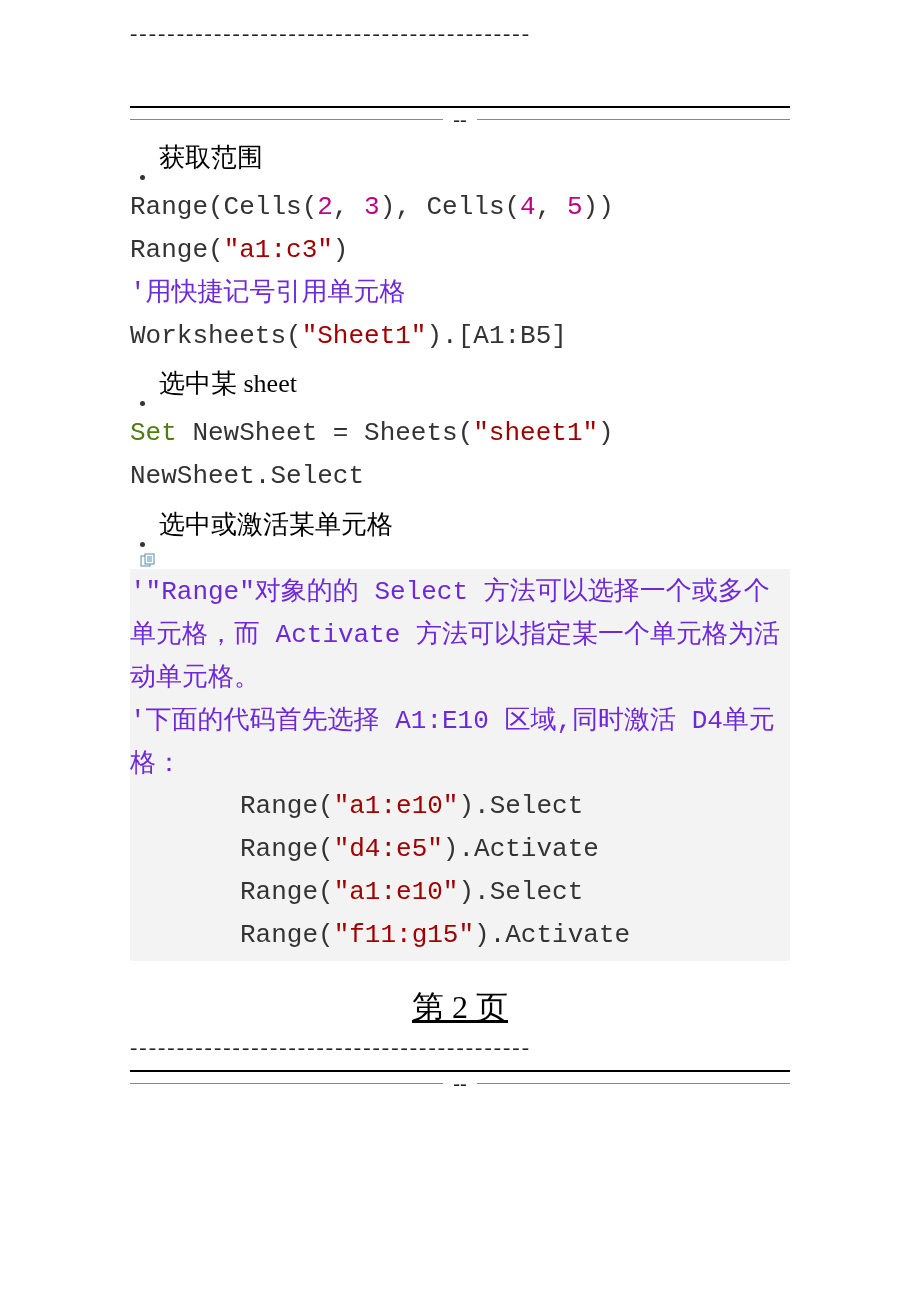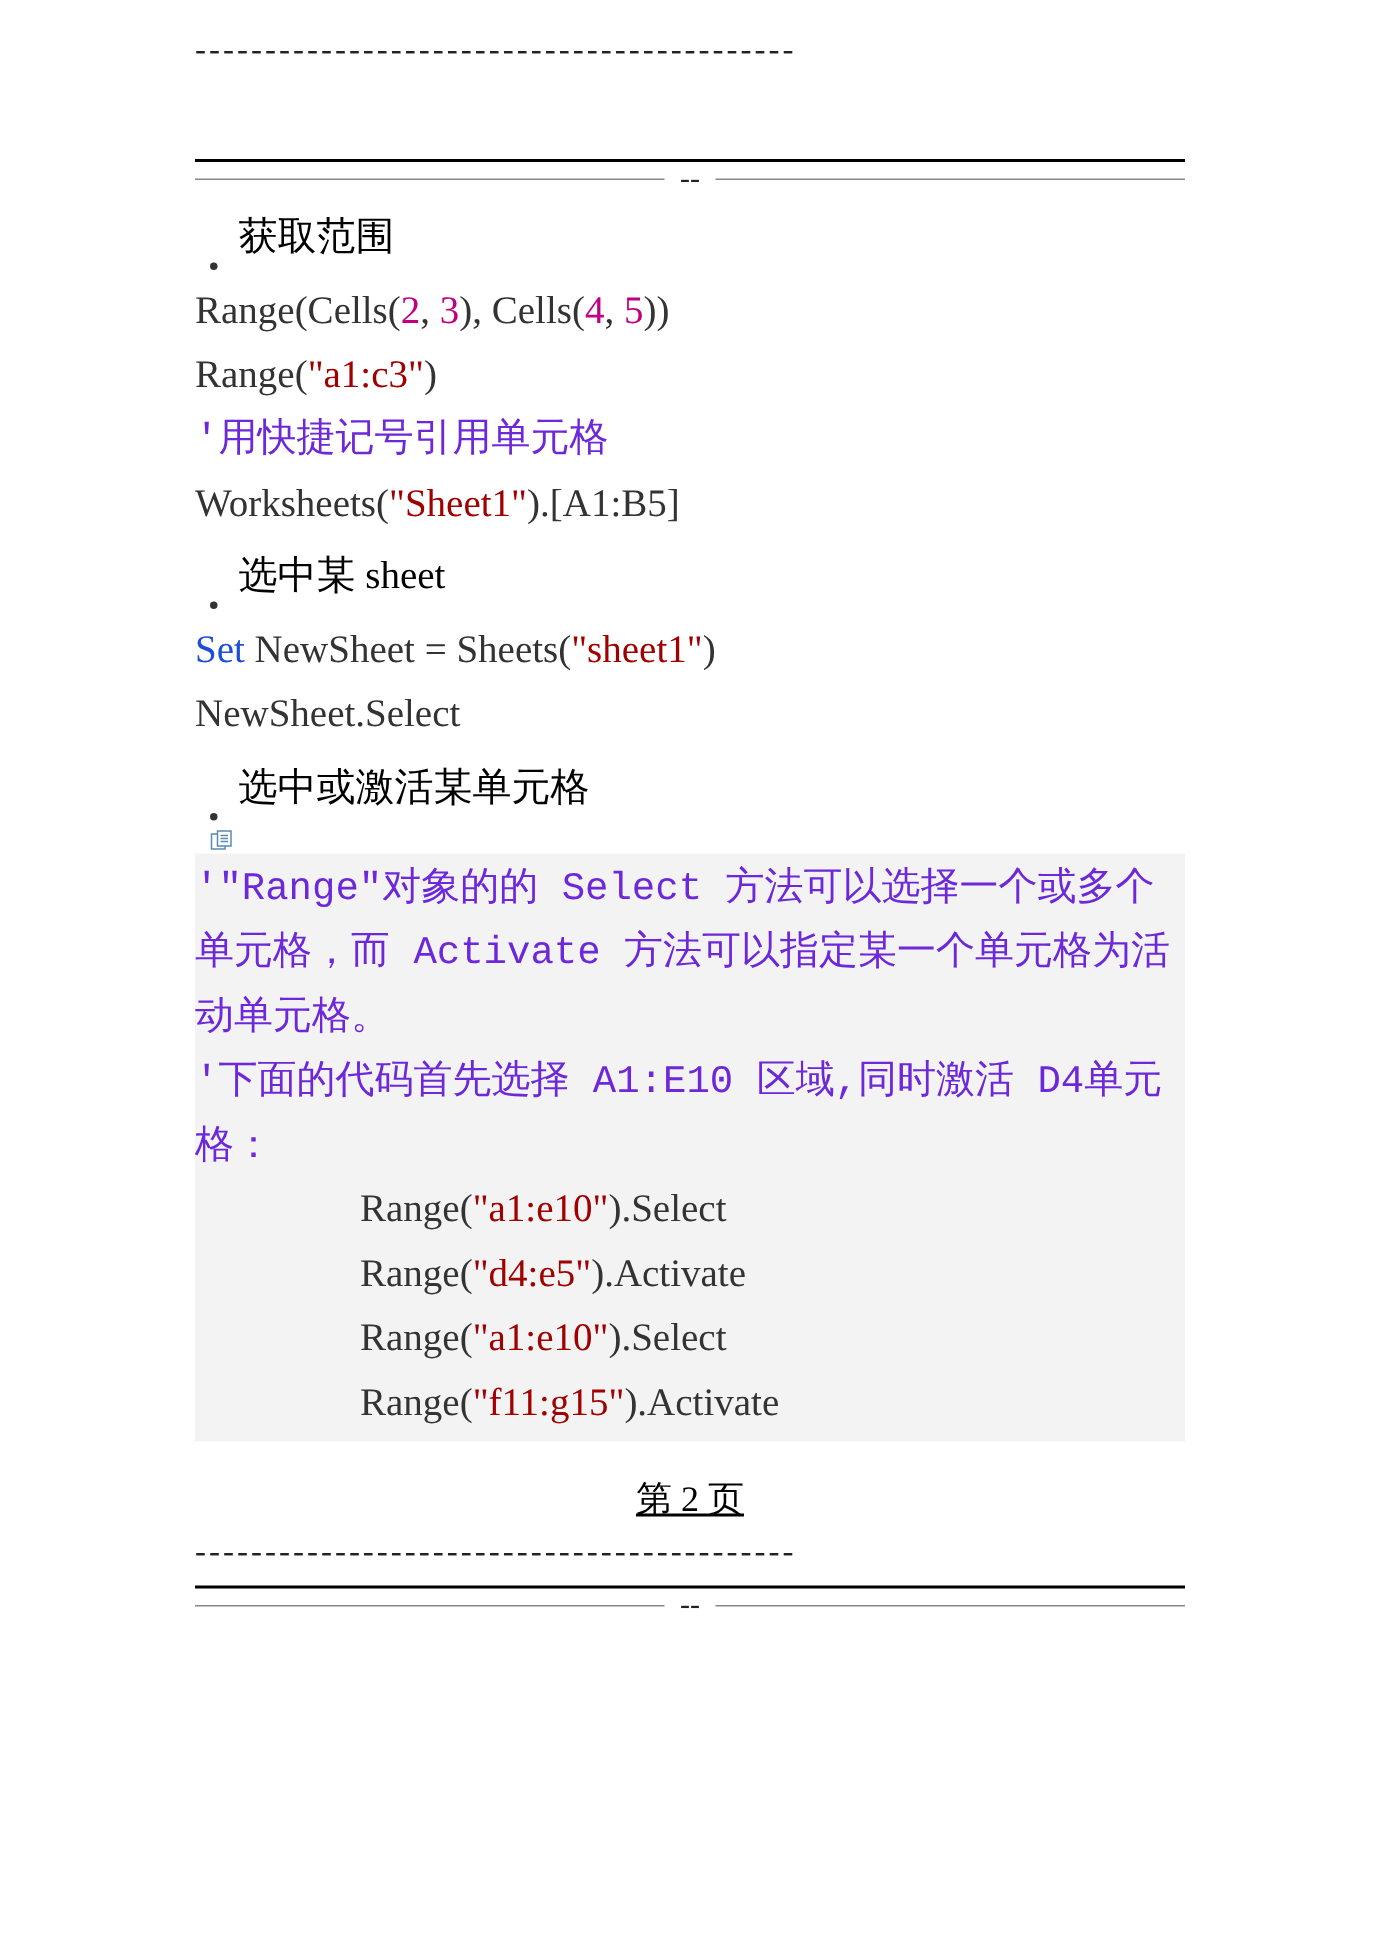--- a/index.html
+++ b/index.html
@@ -51,35 +51,35 @@
     width:5px;height:5px;border-radius:50%;background:#333;flex-shrink:0;
     margin-left: 10px;
   }
   .code {
     font-family: "SimSun","Courier New",monospace;
     white-space: pre-wrap;
     word-break: break-all;
   }
   .c-num { color: #c00080; } 
   .c-str { color: #a00000; } 
-  .c-key { color: #1d4ed8; } 
+  .c-key { color: #4d7c0f; } 
   .c-cmt { color: #6d28d9; } 
-  .c-txt { color: #333; font-family: Liberation Serif, serif; }
+  .c-txt { color: #333; }
   .block-shade {
     background: #f3f3f3;
     padding: 2px 0 4px 0;
     margin: 2px 0;
   }
   .copy-icon {
     width:16px;height:14px;display:block;margin:6px 0 2px 10px;
   }
   .indent { display:inline-block; width: 110px; }
   .page-num {
     text-align:center;
-    font-size: 24px;
+    font-size: 32px;
     text-decoration: underline;
     margin-top: 20px;
   }
   .rule-bottom {
     border-top: 2px solid #000;
     margin-top: 10px;
   }
 </style>
 </head>
 <body>

